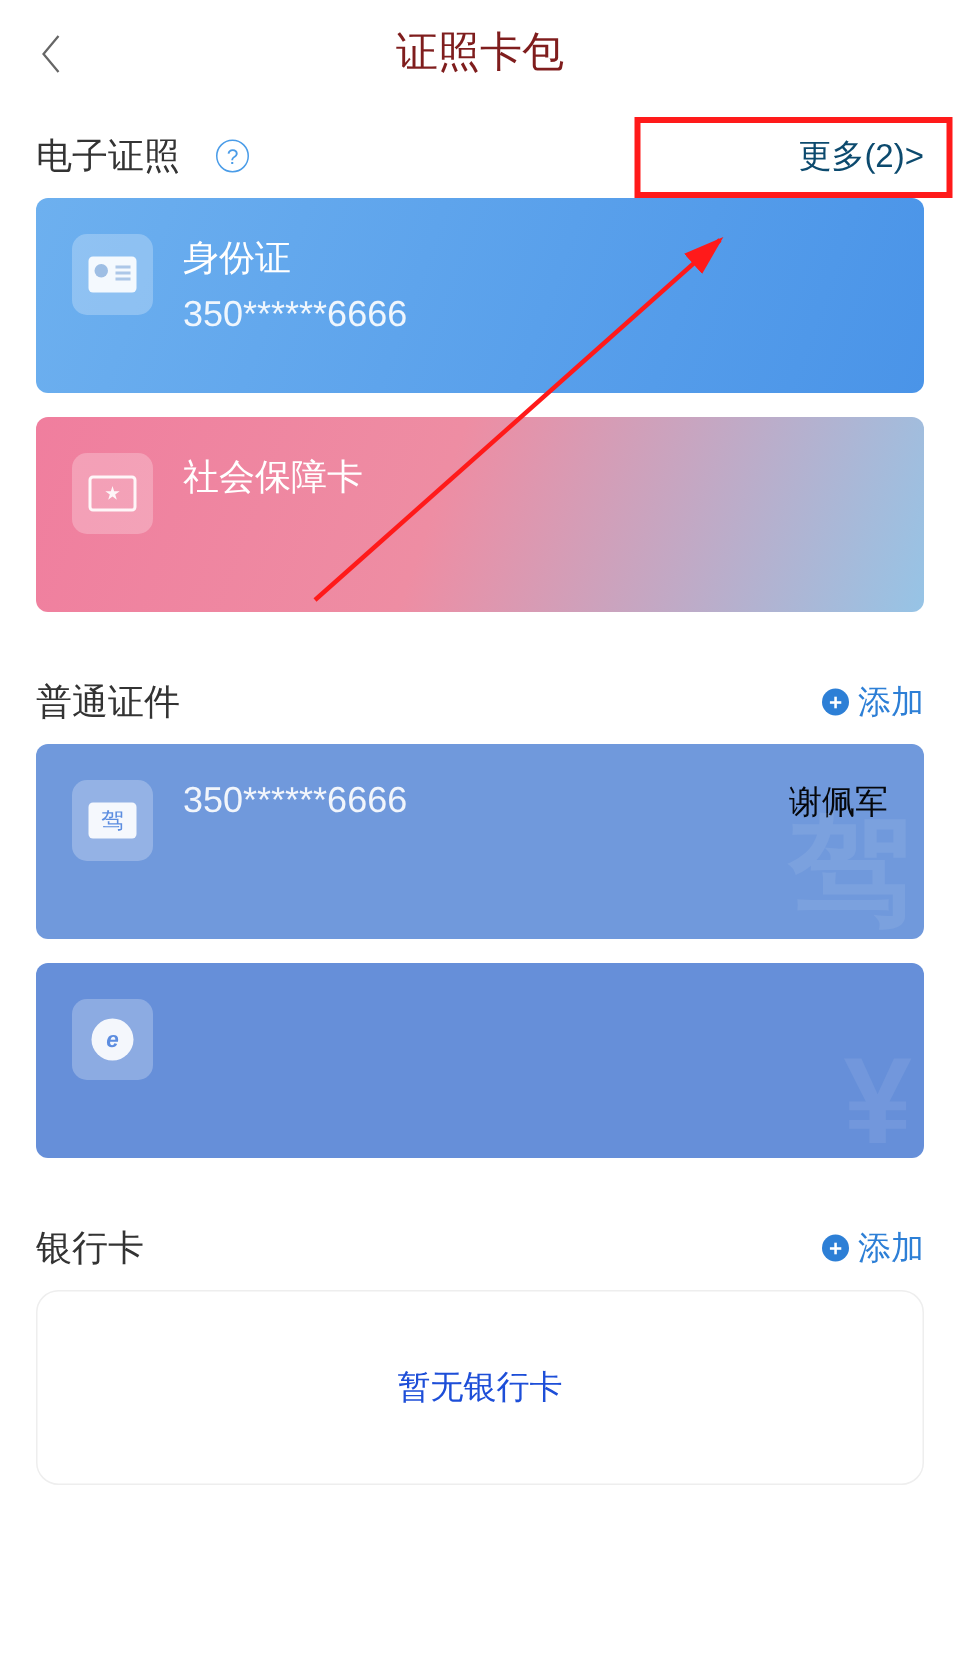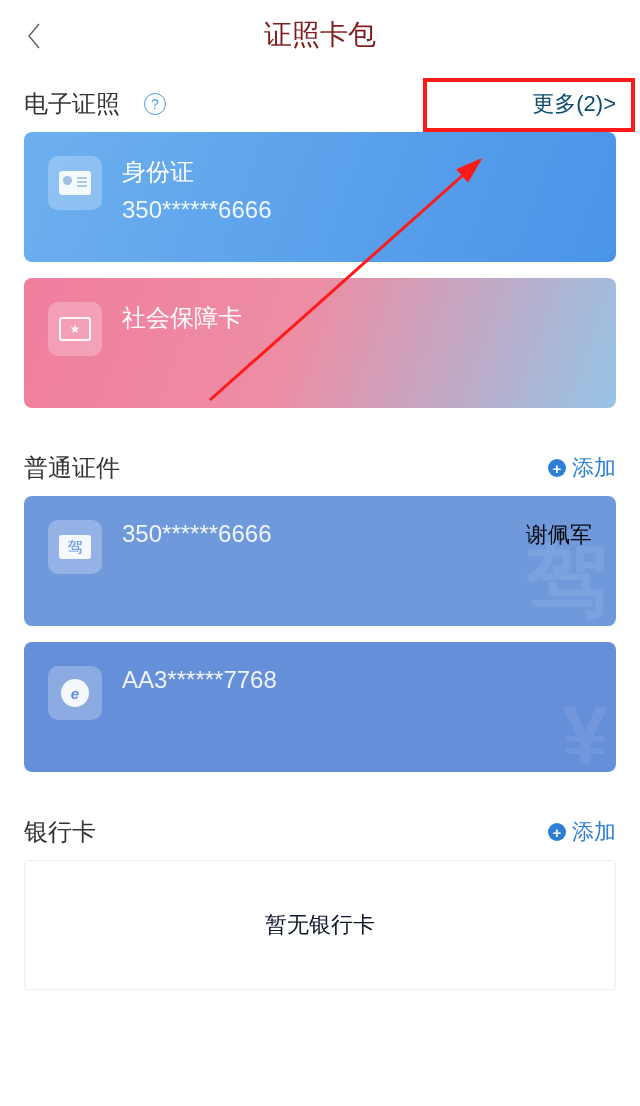--- a/index.html
+++ b/index.html
@@ -199,26 +199,26 @@
       right: 8px;
       bottom: -10px;
       font-size: 82px;
       color: rgba(255,255,255,0.08);
       font-weight: bold;
       pointer-events: none;
     }
     .empty-card {
       margin: 0 24px;
       border: 1px solid #eee;
-      border-radius: 3px;
+      border-radius: 15px;
       height: 130px;
       display: flex;
       align-items: center;
       justify-content: center;
-      color: #0f172a;
+      color: #1d4ed8;
       font-size: 22px;
     }
     .arrow-svg {
       position: absolute;
       pointer-events: none;
       z-index: 9;
     }
   </style>
 </head>
 <body>
@@ -289,21 +289,20 @@
         <div class="card-sub">350******6666</div>
       </div>
       <div class="card-right">谢佩军</div>
       <div class="watermark">驾</div>
     </div>
     <div class="card card-blue3">
       <div class="card-icon-wrap">
         <div class="card-icon ecard">e</div>
       </div>
       <div class="card-text">
-        <div class="card-sub">AA3******7768</div>
       </div>
       <div class="watermark">¥</div>
     </div>
   </div>
 
 <div class="section-header" style="padding-top:28px;">
   <div class="section-title">
     <span>银行卡</span>
   </div>
   <div class="add-link">

